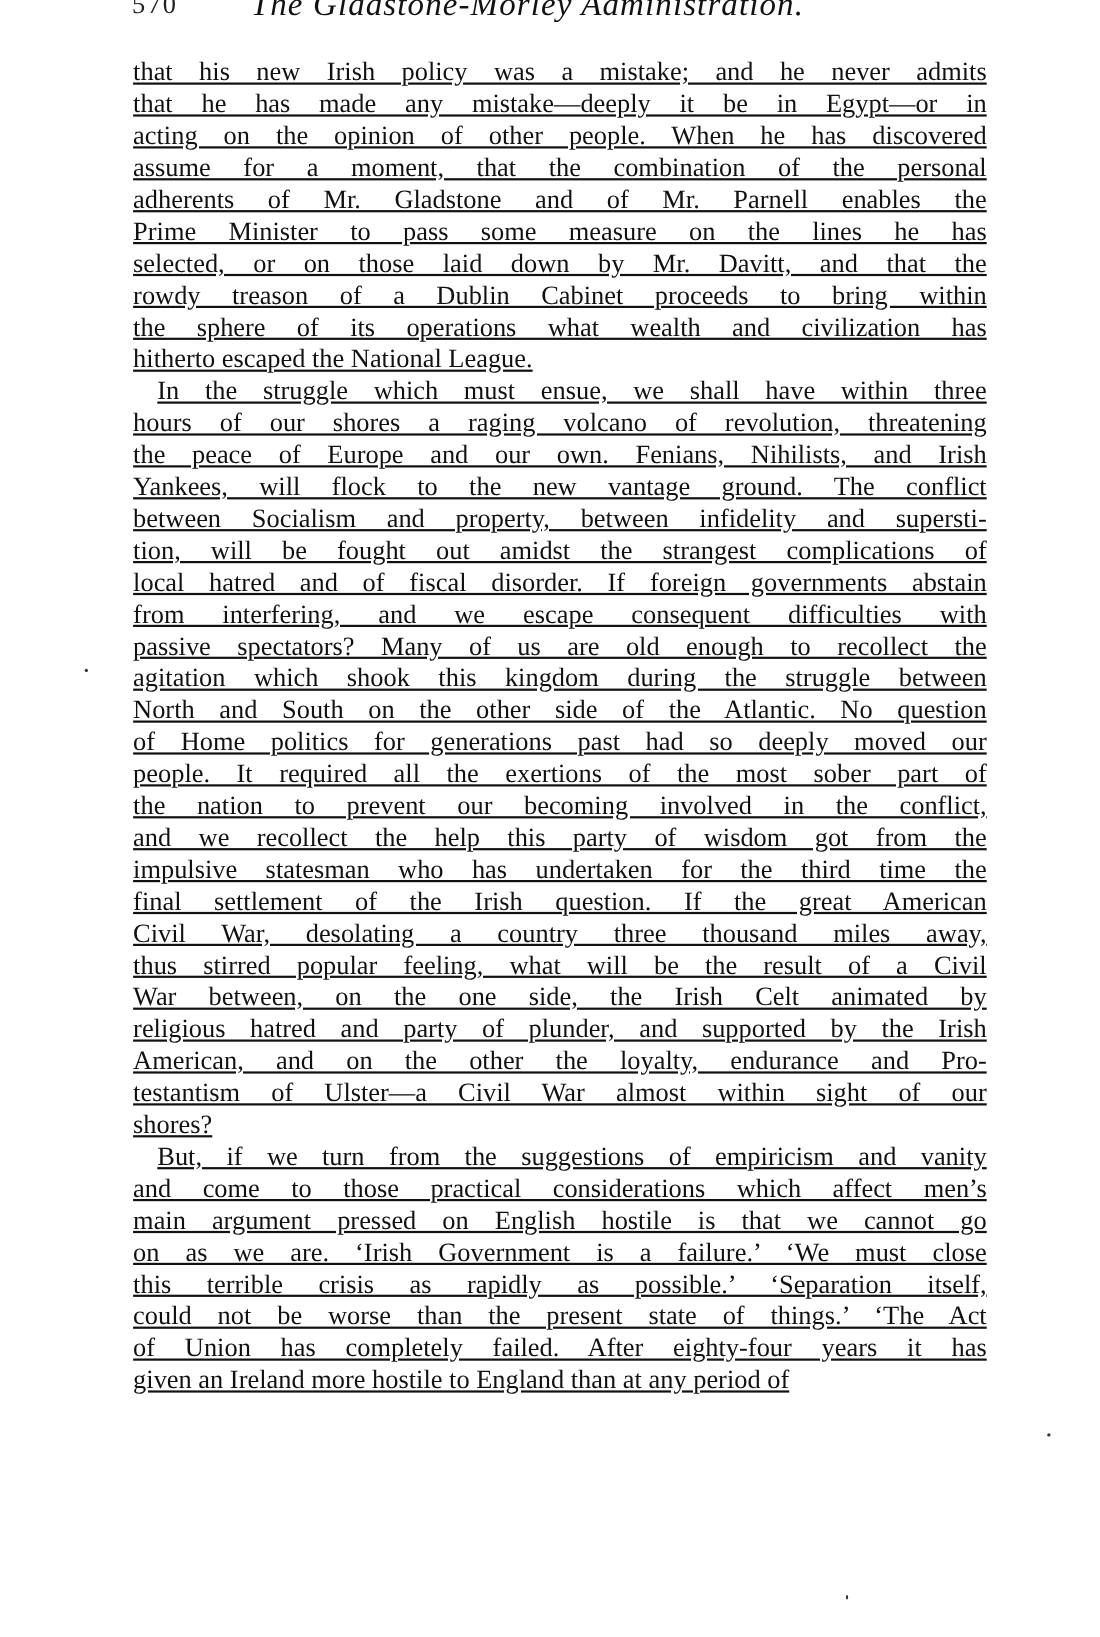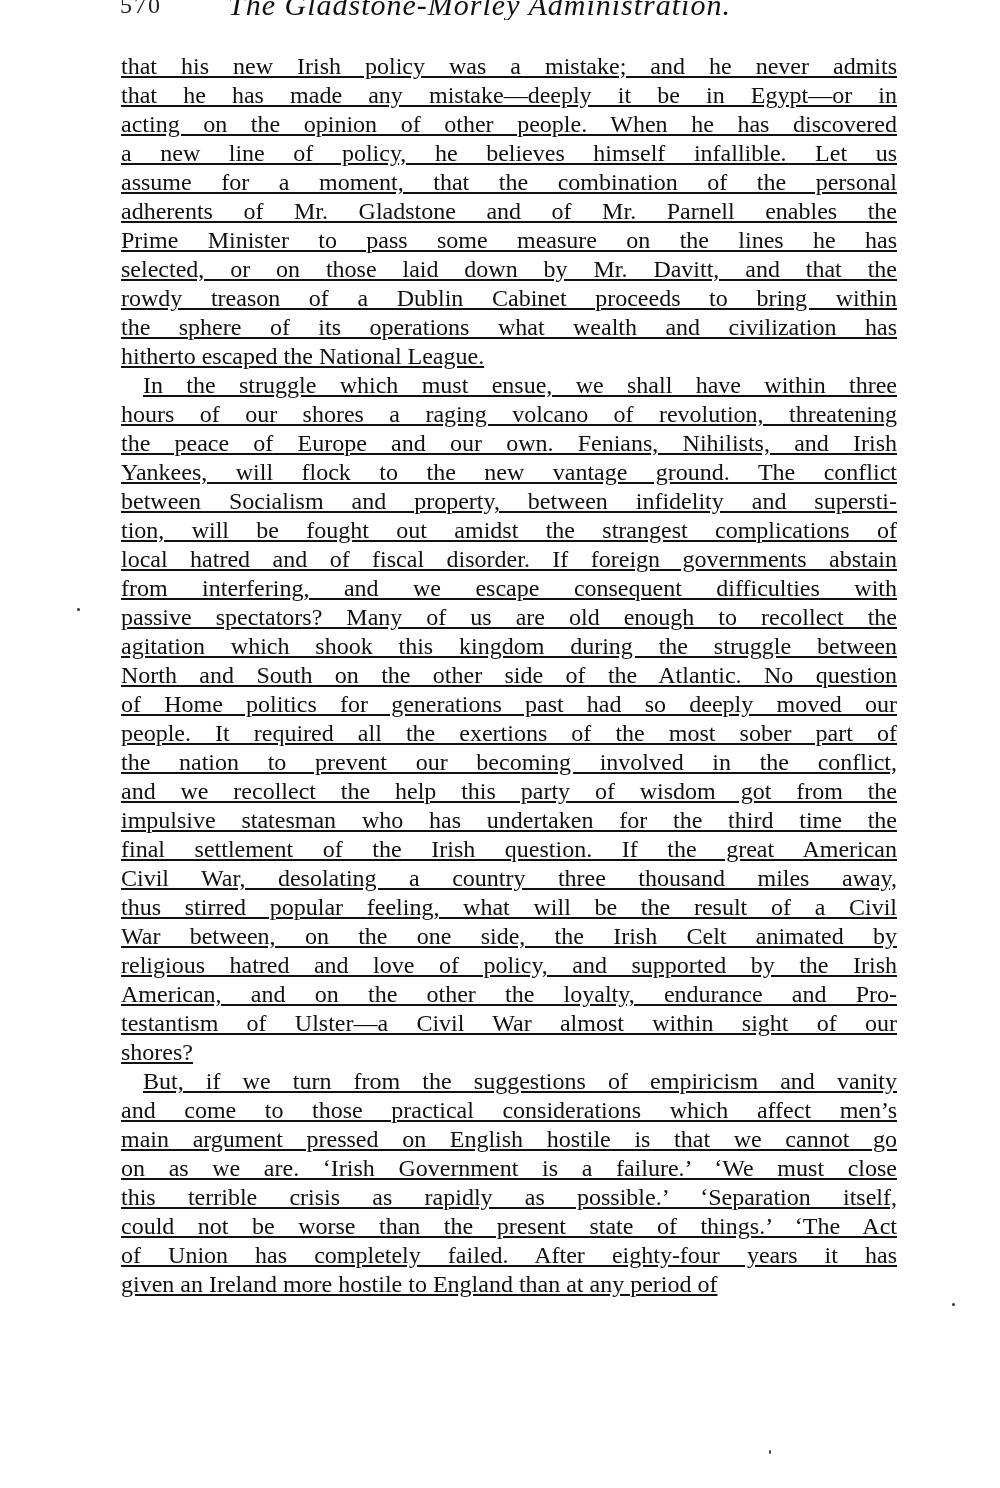--- a/index.html
+++ b/index.html
@@ -44,21 +44,20 @@
   <span class="page-number">570</span>
   <span class="running-title">The Gladstone-Morley Administration.</span>
 </div>
 
 <div class="page-body">
   <div id="paragraphs">
       <div class="paragraph">
         <span class="line">that his new Irish policy was a mistake; and he never admits</span>
         <span class="line">that he has made any mistake—deeply it be in Egypt—or in</span>
         <span class="line">acting on the opinion of other people. When he has discovered</span>
-        <span class="line">a new line of policy, he believes himself infallible. Let us</span>
         <span class="line">assume for a moment, that the combination of the personal</span>
         <span class="line">adherents of Mr. Gladstone and of Mr. Parnell enables the</span>
         <span class="line">Prime Minister to pass some measure on the lines he has</span>
         <span class="line">selected, or on those laid down by Mr. Davitt, and that the</span>
         <span class="line">rowdy treason of a Dublin Cabinet proceeds to bring within</span>
         <span class="line">the sphere of its operations what wealth and civilization has</span>
         <span class="line last">hitherto escaped the National League.</span>
       </div>
       <div class="paragraph">
         <span class="line indent">In the struggle which must ensue, we shall have within three</span>
@@ -74,21 +73,21 @@
         <span class="line">North and South on the other side of the Atlantic. No question</span>
         <span class="line">of Home politics for generations past had so deeply moved our</span>
         <span class="line">people. It required all the exertions of the most sober part of</span>
         <span class="line">the nation to prevent our becoming involved in the conflict,</span>
         <span class="line">and we recollect the help this party of wisdom got from the</span>
         <span class="line">impulsive statesman who has undertaken for the third time the</span>
         <span class="line">final settlement of the Irish question. If the great American</span>
         <span class="line">Civil War, desolating a country three thousand miles away,</span>
         <span class="line">thus stirred popular feeling, what will be the result of a Civil</span>
         <span class="line">War between, on the one side, the Irish Celt animated by</span>
-        <span class="line">religious hatred and love of policy, and supported by the Irish</span>
+        <span class="line">religious hatred and party of plunder, and supported by the Irish</span>
         <span class="line">American, and on the other the loyalty, endurance and Pro-</span>
         <span class="line">testantism of Ulster—a Civil War almost within sight of our</span>
         <span class="line last">shores?</span>
       </div>
       <div class="paragraph">
         <span class="line indent">But, if we turn from the suggestions of empiricism and vanity</span>
         <span class="line">and come to those practical considerations which affect men’s</span>
         <span class="line">main argument pressed on English hostile is that we cannot go</span>
         <span class="line">on as we are. ‘Irish Government is a failure.’ ‘We must close</span>
         <span class="line">this terrible crisis as rapidly as possible.’ ‘Separation itself,</span>

